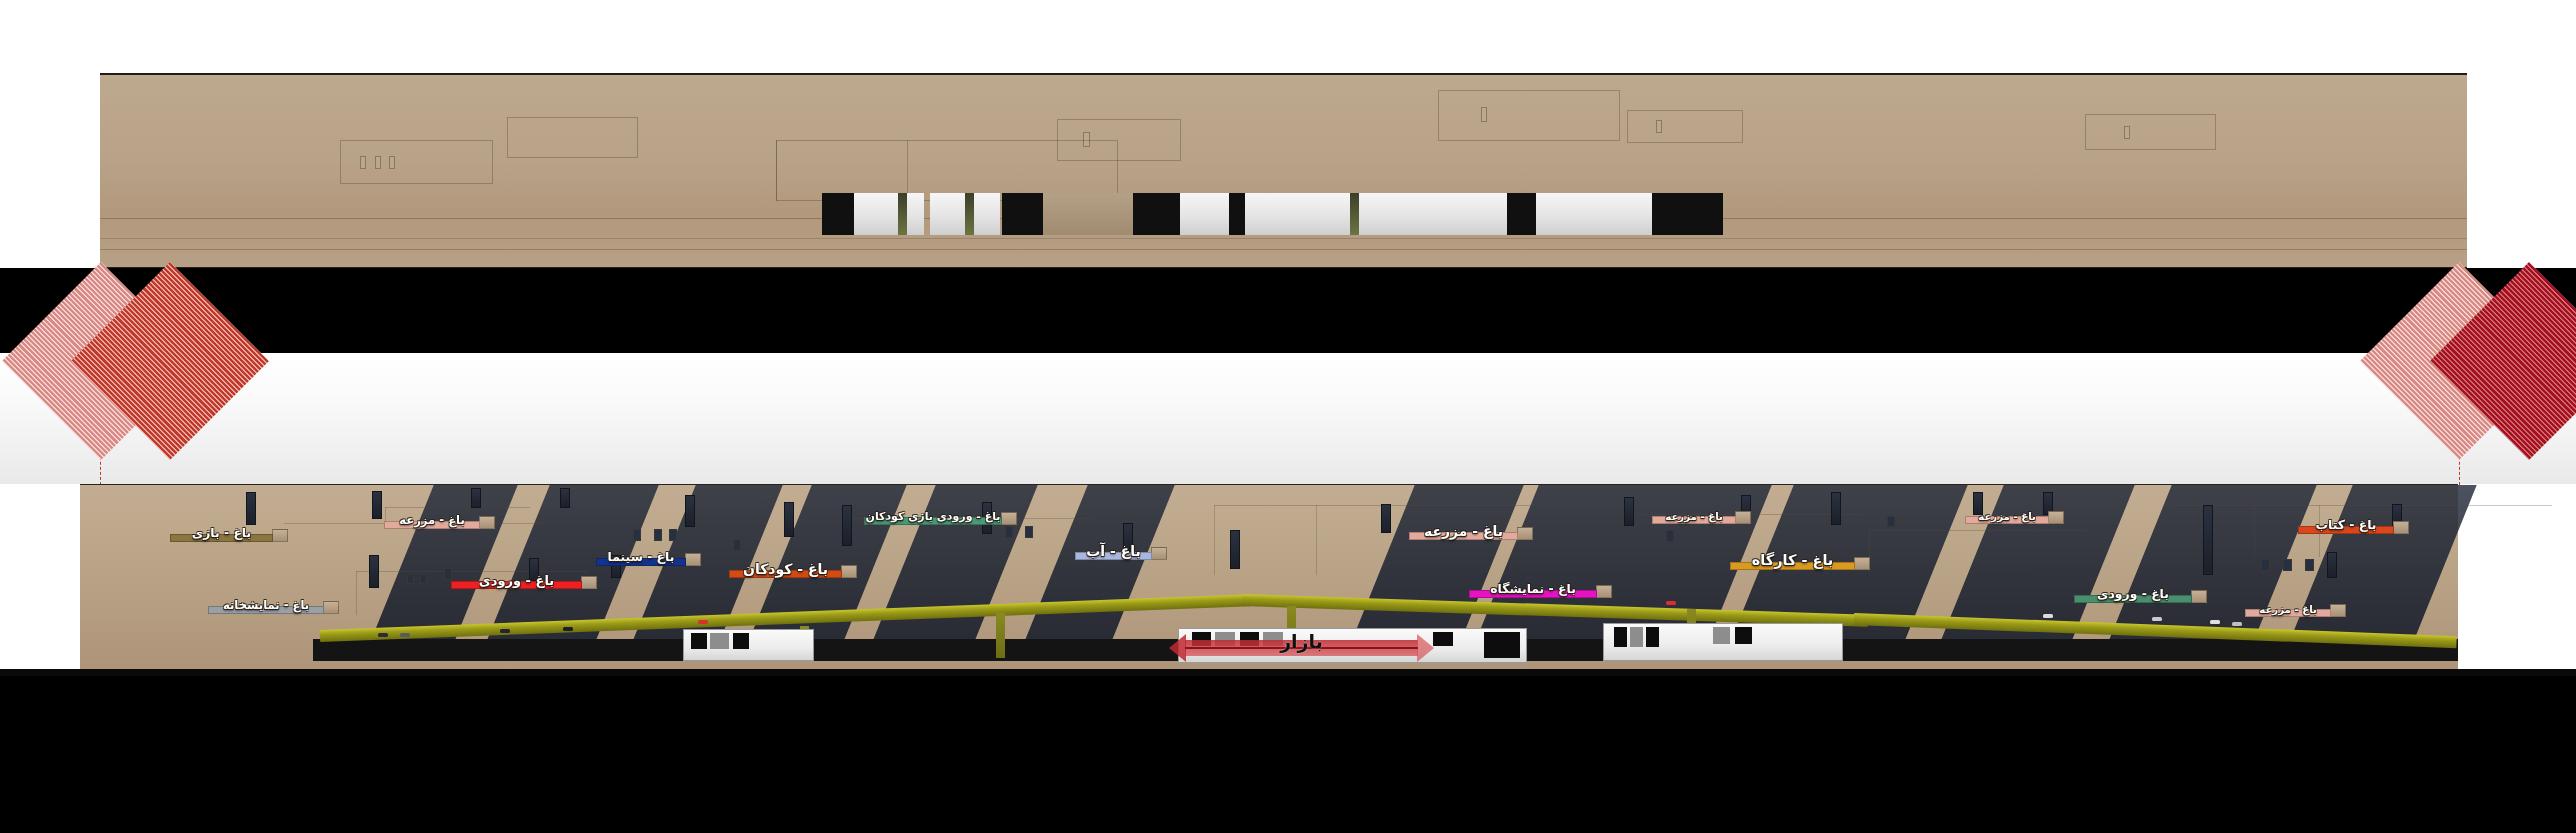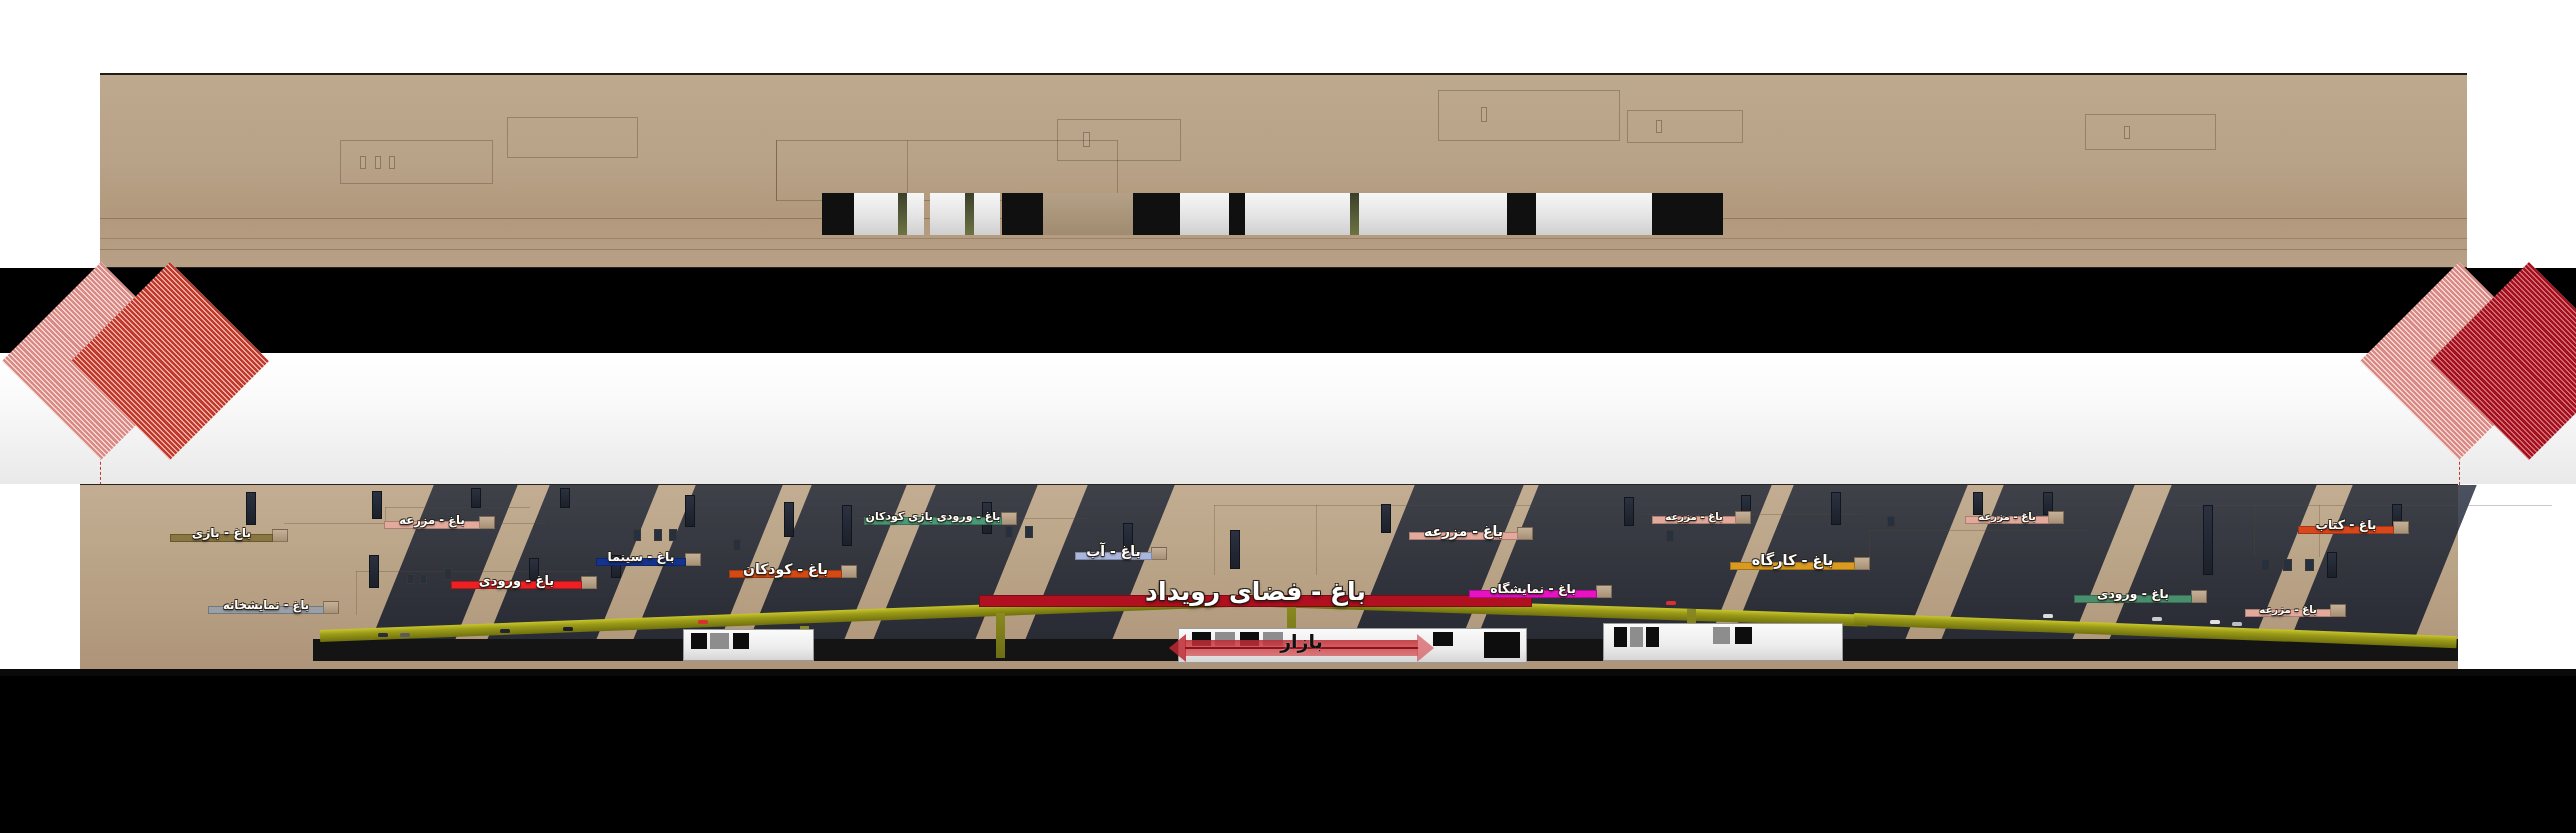--- a/index.html
+++ b/index.html
@@ -368,24 +368,20 @@
         <div class="sf-dark" style="left:42px;top:2.9px;width:13px;height:20.4px;"></div>
         <div class="sf-gray" style="left:109px;top:2.9px;width:17.4px;height:17.4px;"></div>
         <div class="sf-dark" style="left:131px;top:2.9px;width:17.4px;height:17.4px;"></div>
       </div>
     </div>
   </div>
 
   <div class="footer-strip"></div>
   <div class="band-footer"></div>
 
-  <div class="event-label" id="event-label" style="left:979px;top:574px;width:553px;height:33px;">
-    <div class="bar"></div>
-    <div class="txt">باغ - فضای رویداد</div>
-  </div>
 
   <div class="entrance" style="left:1185px;top:630px;width:233px;height:35px;">
     <div class="arrow"></div>
     <div class="axis"></div>
     <div class="etxt">بازار</div>
   </div>
 
   <div id="labels-layer">
       <div class="plabel" style="left: 170px; top: 518px; width: 103px; height: 24px;">
         <div class="tab" style="right: -14.5px;"></div>

